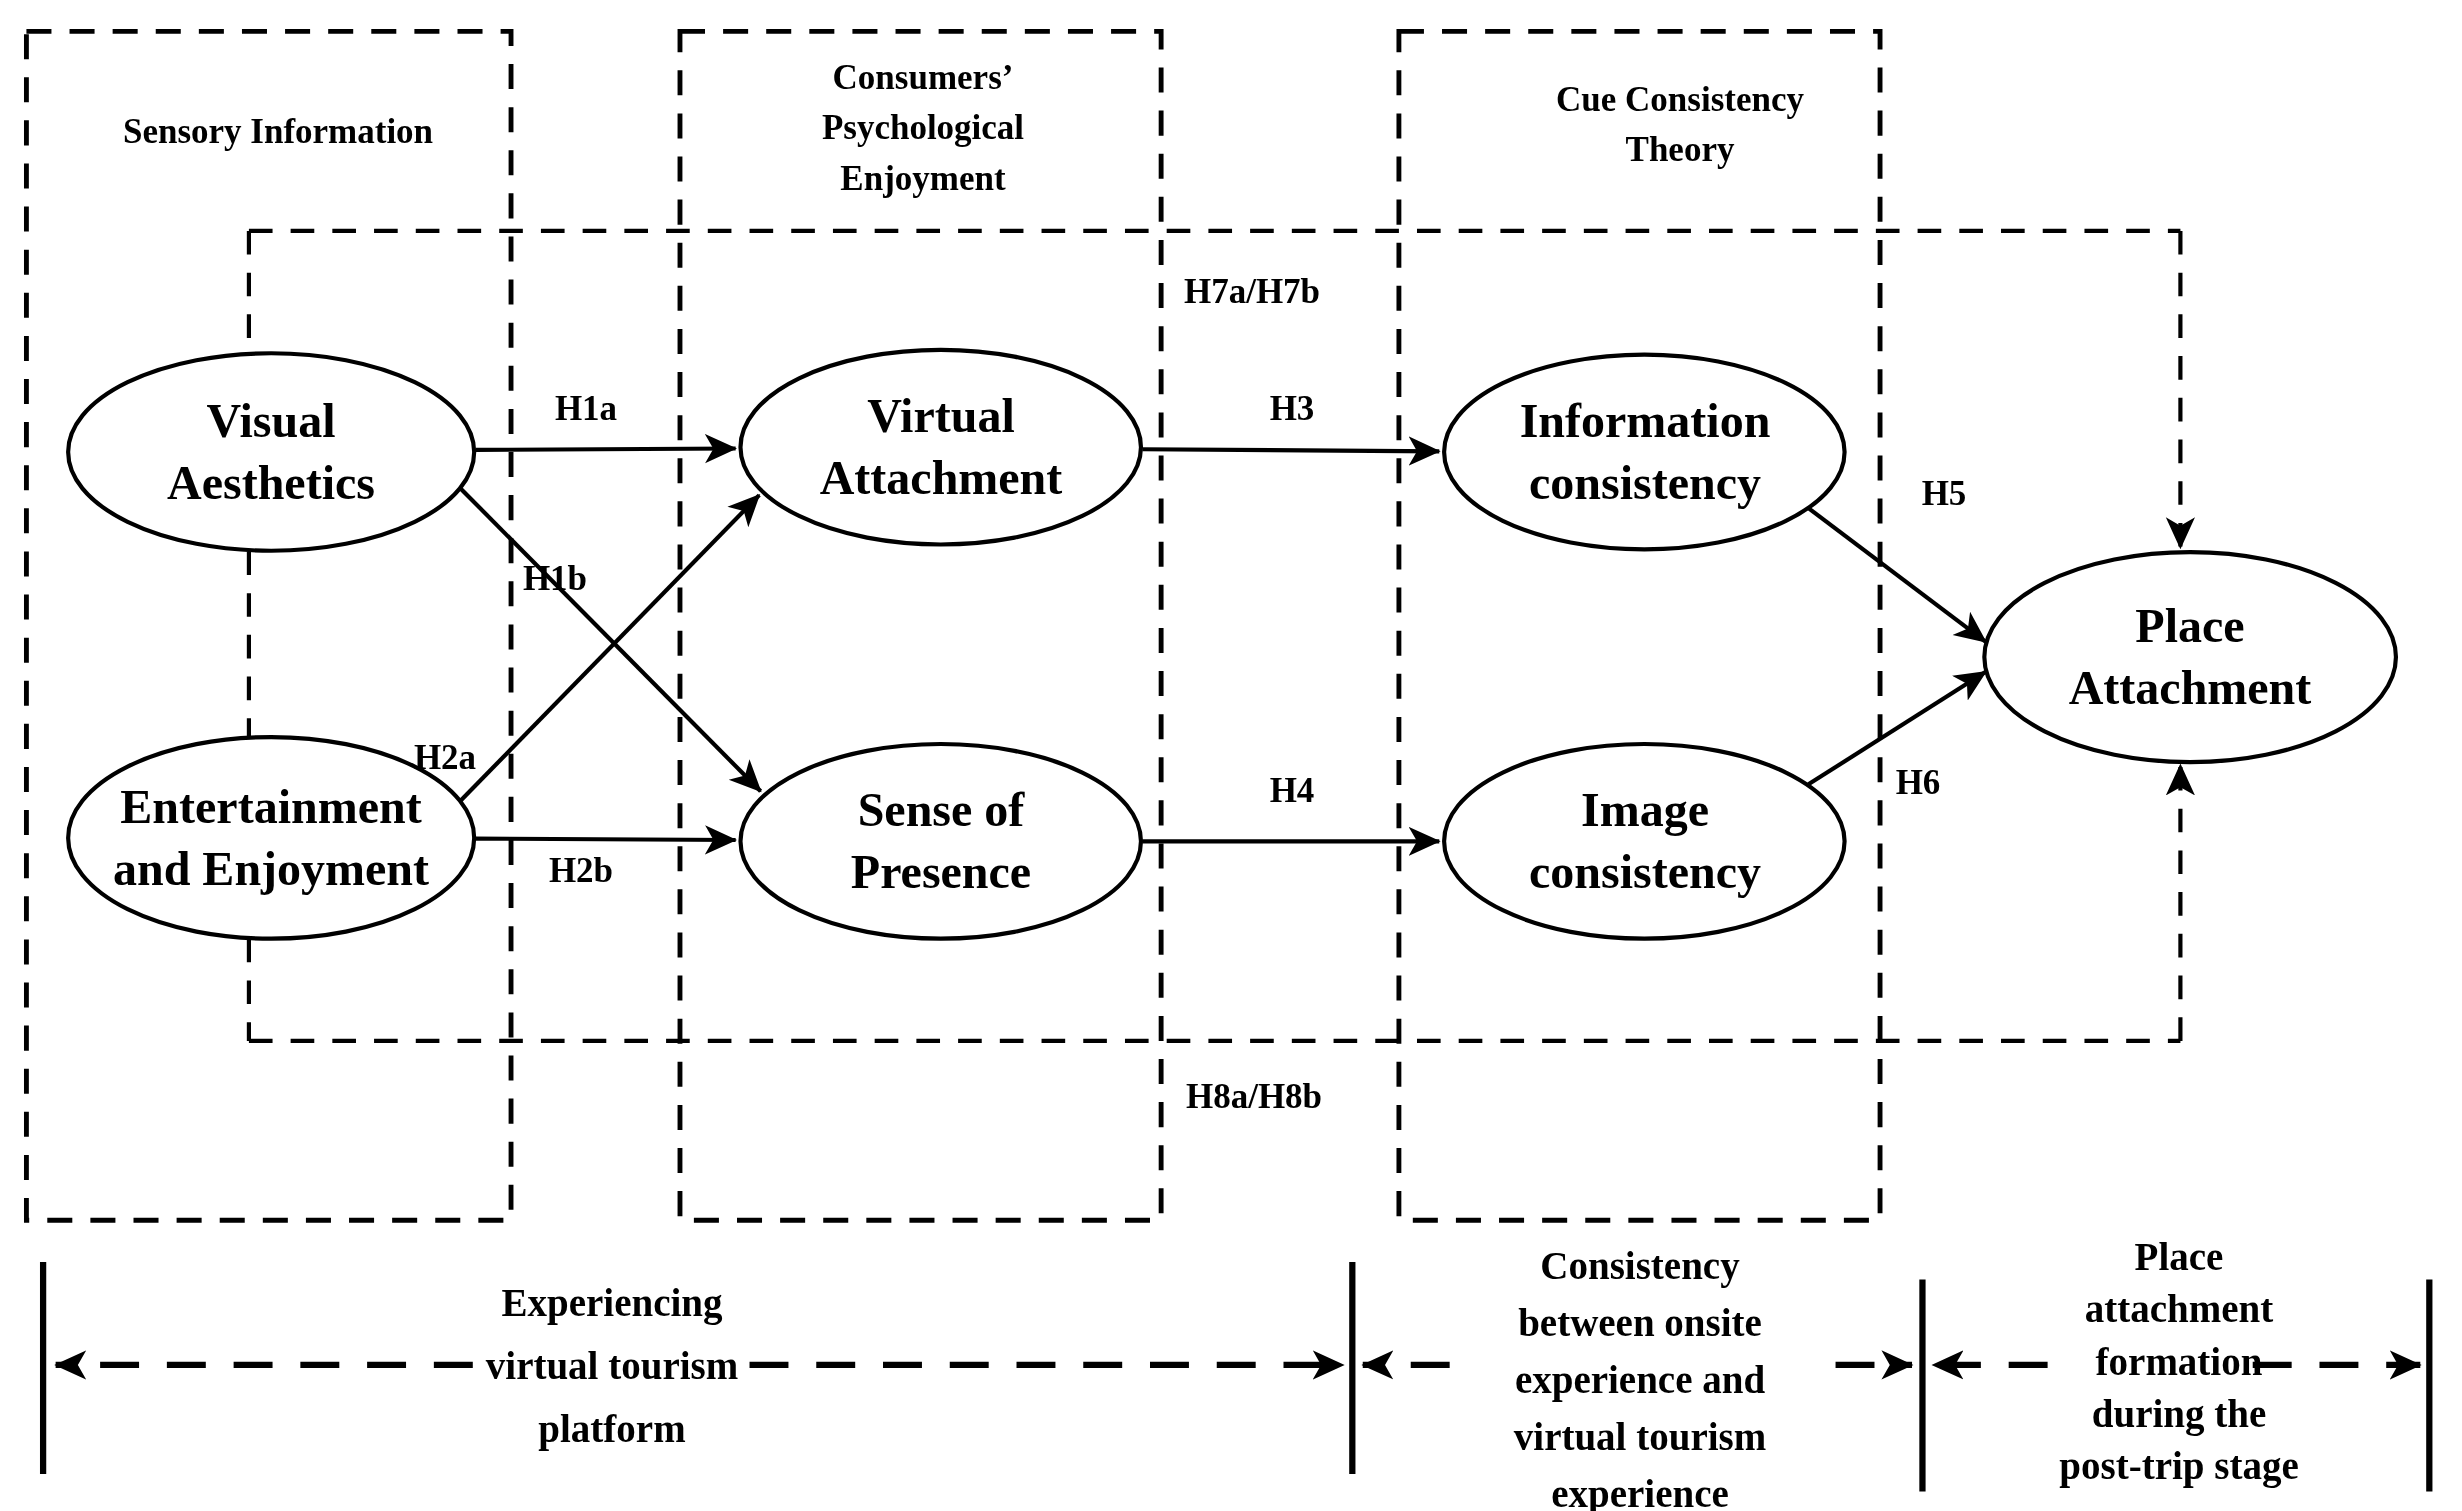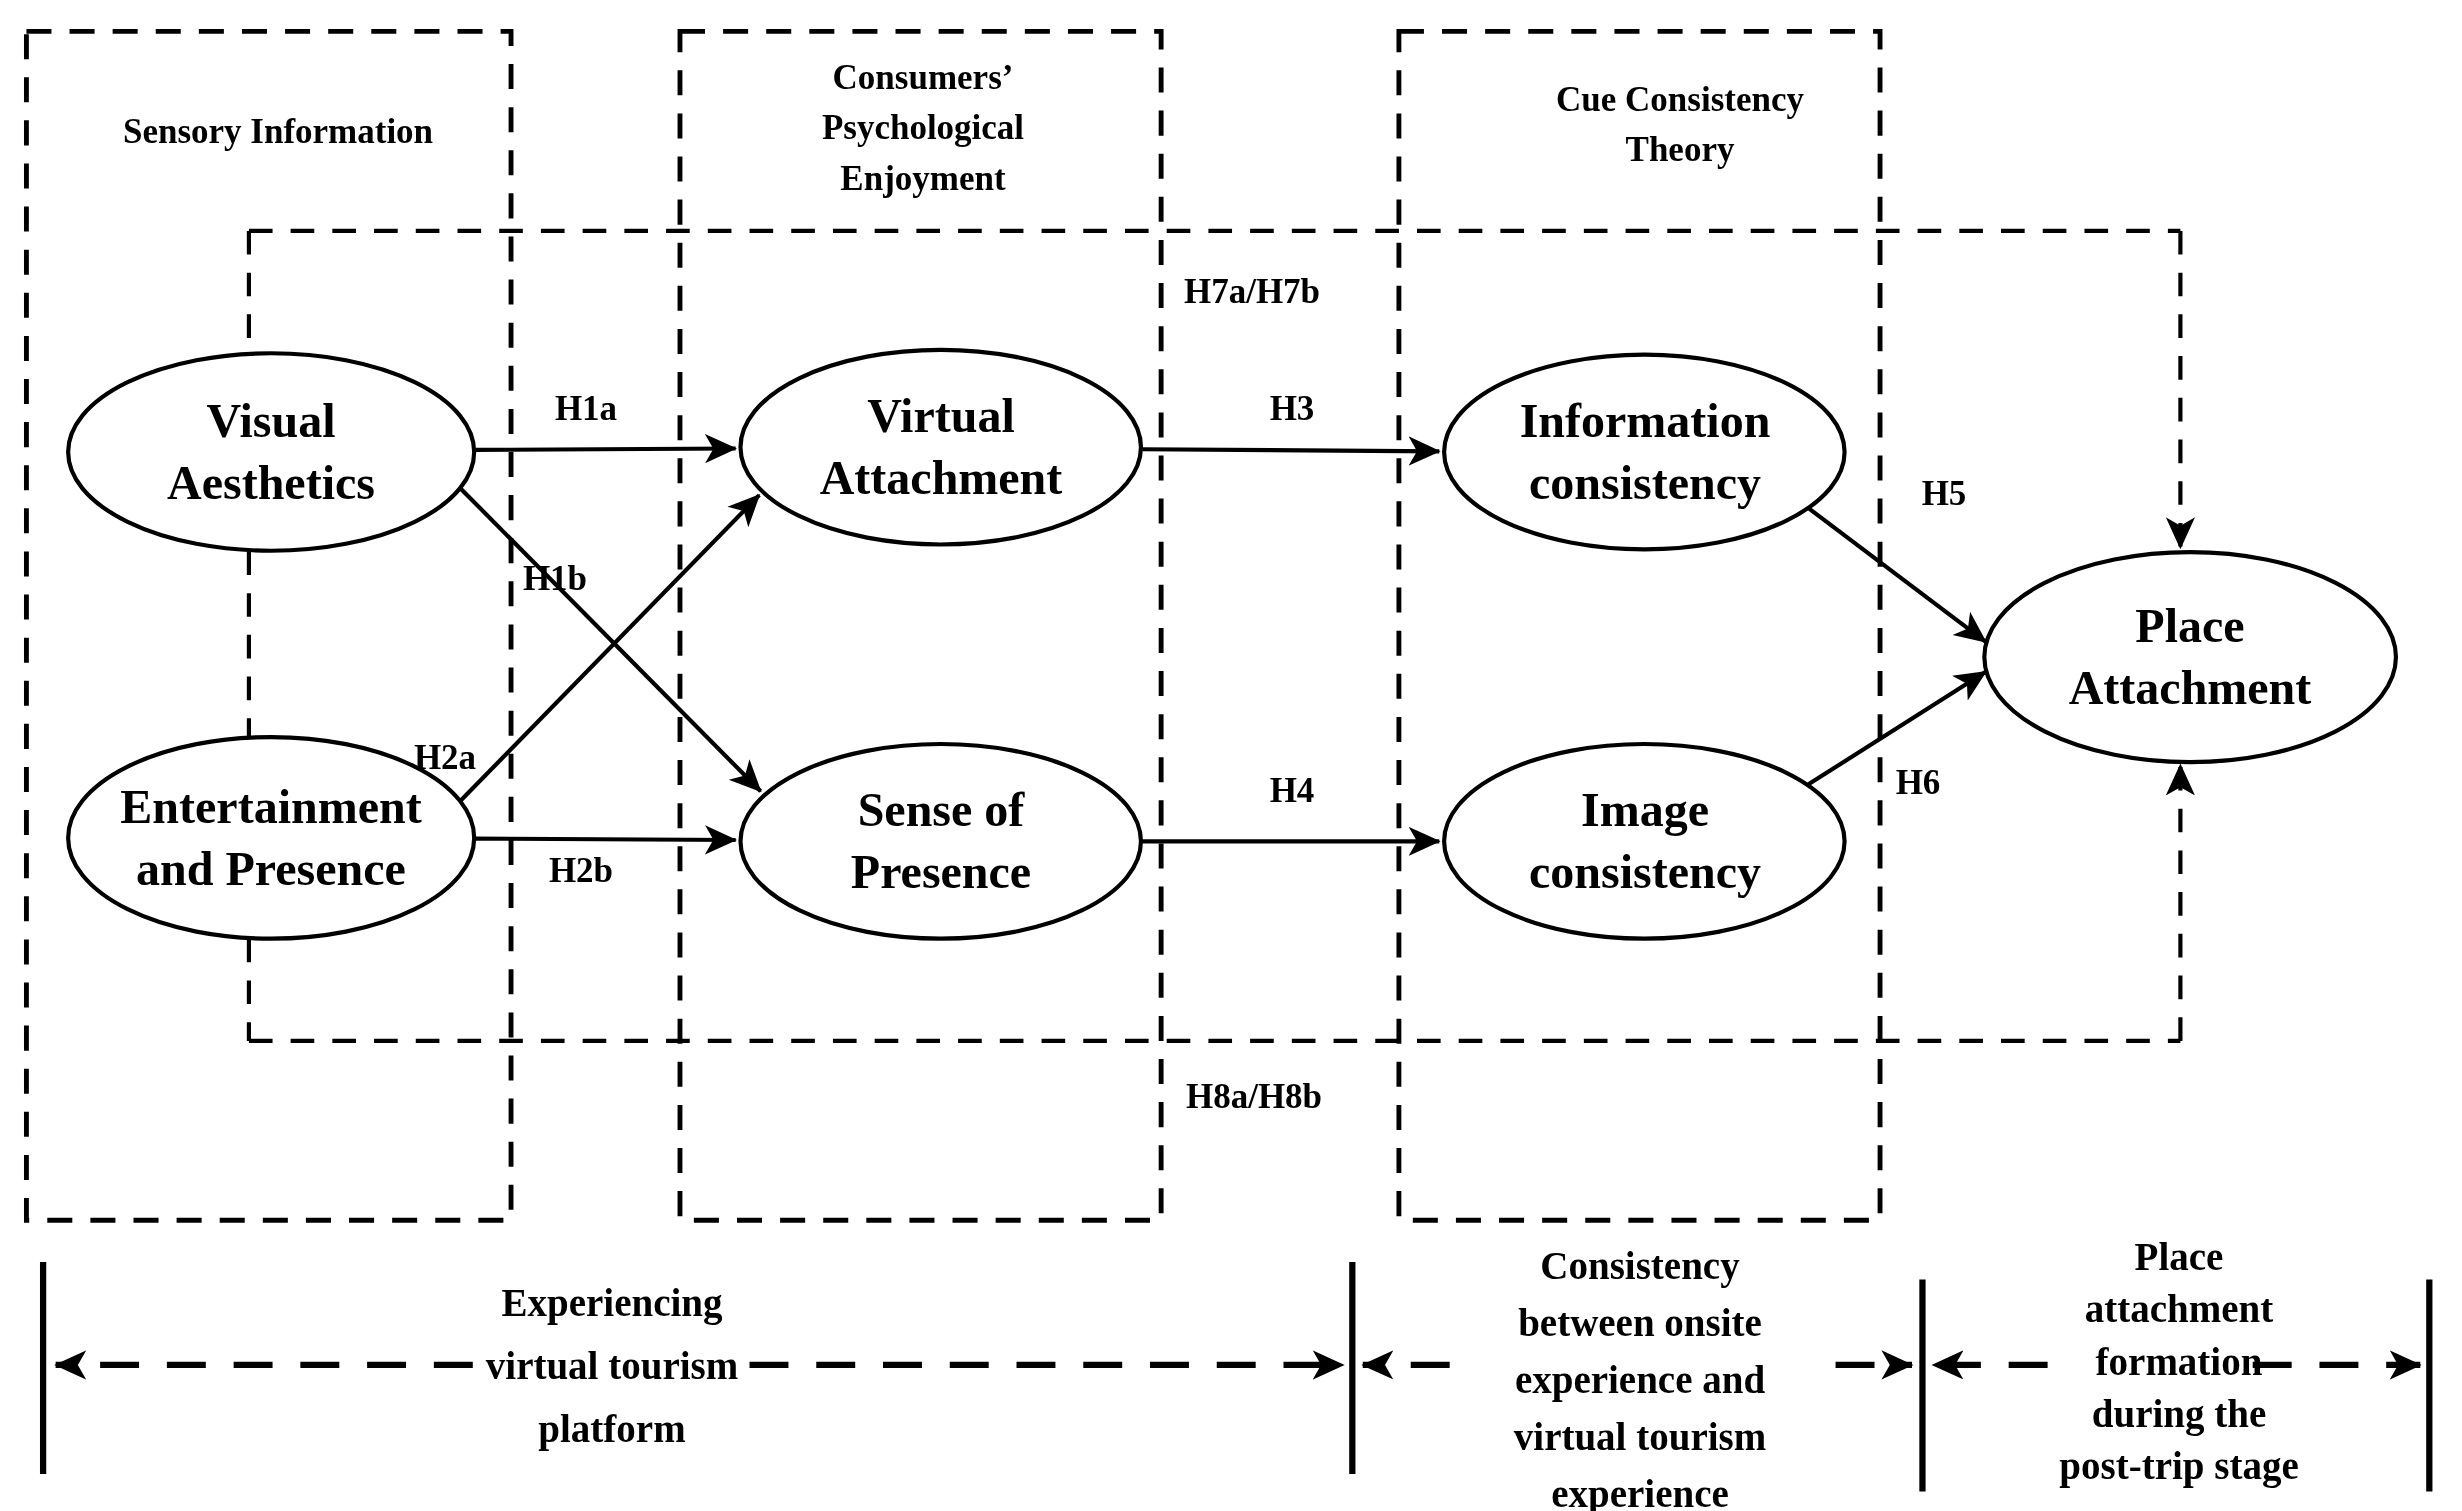--- a/index.html
+++ b/index.html
@@ -88,21 +88,21 @@
   <div class="lbl group-title" style="left:278px;  top:116px;margin-top:16px;">Sensory Information</div>
   <div class="lbl group-title" style="left:923px; top:129px; line-height:1.44;">Consumers’
 Psychological
 Enjoyment</div>
   <div class="lbl group-title" style="left:1638px; top:125px; line-height:1.44;margin-left:42px;">Cue Consistency
 Theory</div>
 
   <div class="lbl node-label" style="left:271px;  top:452px;">Visual
 Aesthetics</div>
   <div class="lbl node-label" style="left:271px;  top:838px;">Entertainment
-and Presence</div>
+and Enjoyment</div>
   <div class="lbl node-label" style="left:941px; top:447px;">Virtual
 Attachment</div>
   <div class="lbl node-label" style="left:941px; top:841px;">Sense of
 Presence</div>
   <div class="lbl node-label" style="left:1645px; top:452px;">Information
 consistency</div>
   <div class="lbl node-label" style="left:1645px; top:841px;">Image
 consistency</div>
   <div class="lbl node-label" style="left:2190px; top:657px;">Place
 Attachment</div>

